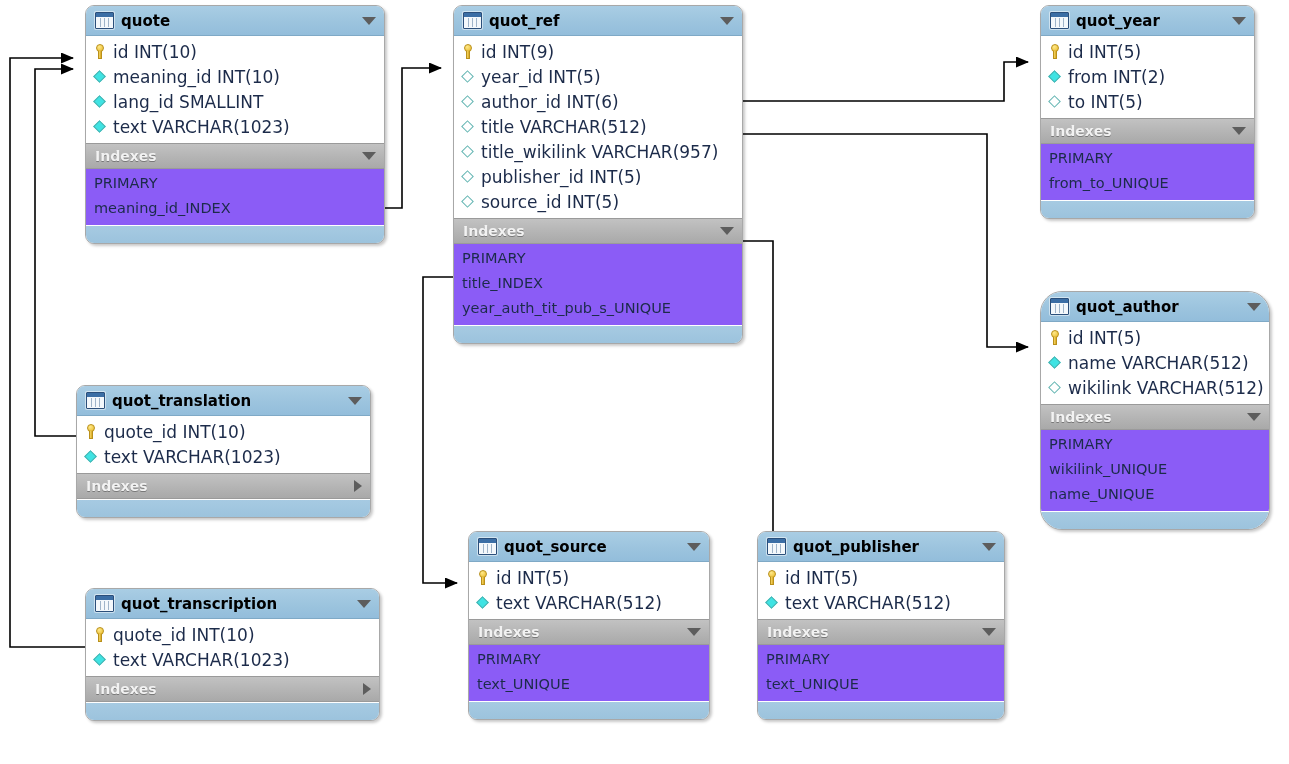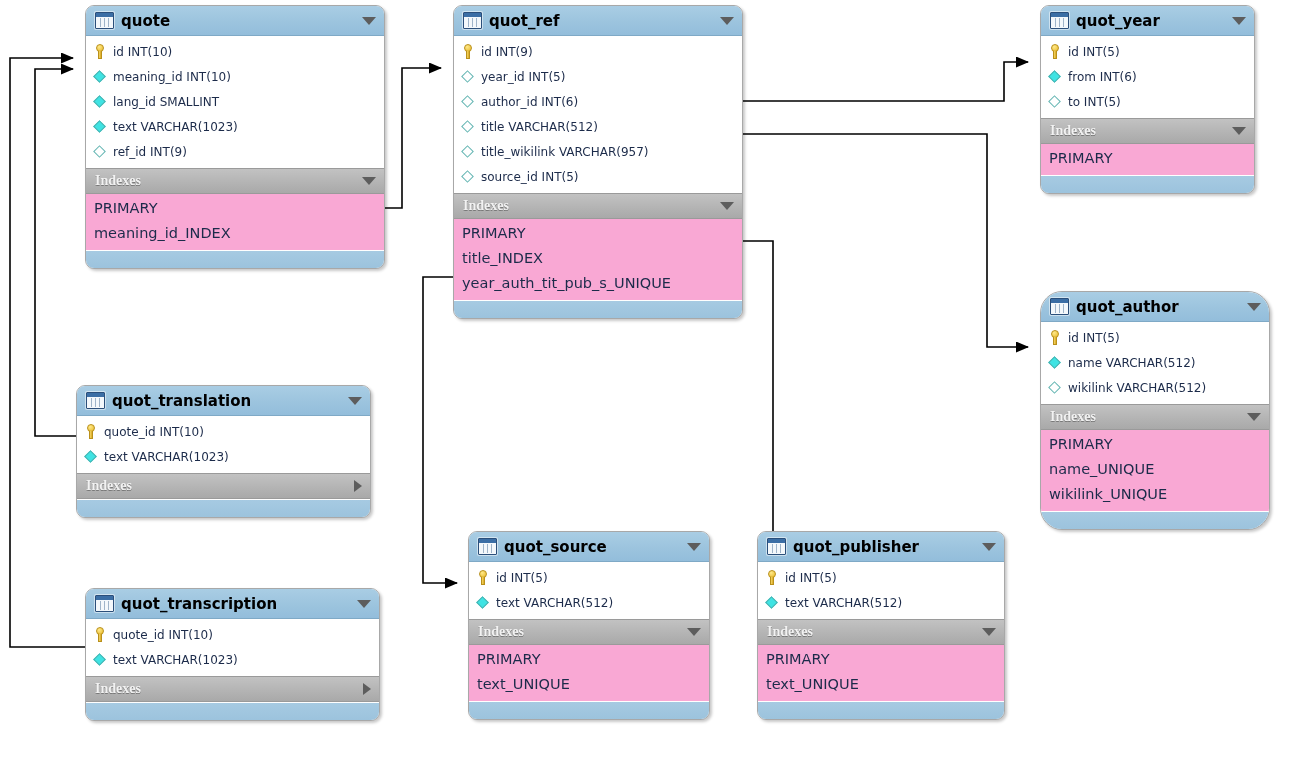--- a/index.html
+++ b/index.html
@@ -96,21 +96,21 @@
 
   .cols {
     background: #ffffff;
     padding: 3px 0 4px 0;
   }
   .col {
     display: flex;
     align-items: center;
     height: 25px;
     padding-left: 7px;
-    font-size: 12px;
+    font-size: 17px;
     color: #1c2b4a;
     white-space: nowrap;
   }
   .col .nm { margin-left: 2px; }
 
   
   .gi {
     width: 15px; height: 17px;
     flex: 0 0 auto;
     margin-right: 3px;
@@ -159,31 +159,30 @@
 
   .idx-head {
     height: 26px;
     background: linear-gradient(to bottom, #c2c2c2 0%, #b4b4b4 55%, #a9a9a9 100%);
     border-top: 1px solid #9a9a9a;
     border-bottom: 1px solid #9a9a9a;
     display: flex;
     align-items: center;
     padding: 0 8px 0 9px;
     box-sizing: border-box;
-    font-family: Liberation Serif, serif;
   }
   .idx-head .lbl {
     font-size: 14px;
     font-weight: bold;
     color: #f2f2f2;
     text-shadow: 0 1px 0 rgba(90,90,90,0.65);
     flex: 1 1 auto;
   }
   .idx-list {
-    background: #f9a8d4;
+    background: #8b5cf6;
     padding: 2px 12px 4px 0;
   }
   .idx {
     height: 25px;
     line-height: 25px;
     padding-left: 8px;
     font-size: 14.5px;
     color: #1c2b4a;
     white-space: nowrap;
   }
@@ -214,24 +213,20 @@
           <span class="nm">meaning_id INT(10)</span>
         </div>
         <div class="col">
           <span class="gi dia-ico"></span>
           <span class="nm">lang_id SMALLINT</span>
         </div>
         <div class="col">
           <span class="gi dia-ico"></span>
           <span class="nm">text VARCHAR(1023)</span>
         </div>
-        <div class="col">
-          <span class="gi dia-open-ico"></span>
-          <span class="nm">ref_id INT(9)</span>
-        </div>
       </div>
       <div class="idx-head">
         <span class="lbl">Indexes</span>
         <span class="caret"></span>
       </div>
       <div class="idx-list">
         <div class="idx">PRIMARY</div>
         <div class="idx">meaning_id_INDEX</div>
       </div>
       <div class="tbl-foot"></div>
@@ -255,20 +250,24 @@
           <span class="gi dia-open-ico"></span>
           <span class="nm">author_id INT(6)</span>
         </div>
         <div class="col">
           <span class="gi dia-open-ico"></span>
           <span class="nm">title VARCHAR(512)</span>
         </div>
         <div class="col">
           <span class="gi dia-open-ico"></span>
           <span class="nm">title_wikilink VARCHAR(957)</span>
+        </div>
+        <div class="col">
+          <span class="gi dia-open-ico"></span>
+          <span class="nm">publisher_id INT(5)</span>
         </div>
         <div class="col">
           <span class="gi dia-open-ico"></span>
           <span class="nm">source_id INT(5)</span>
         </div>
       </div>
       <div class="idx-head">
         <span class="lbl">Indexes</span>
         <span class="caret"></span>
       </div>
@@ -285,33 +284,34 @@
         <span class="tbl-title">quot_year</span>
         <span class="caret"></span>
       </div>
       <div class="cols">
         <div class="col">
           <span class="gi key-ico"></span>
           <span class="nm">id INT(5)</span>
         </div>
         <div class="col">
           <span class="gi dia-ico"></span>
-          <span class="nm">from INT(6)</span>
+          <span class="nm">from INT(2)</span>
         </div>
         <div class="col">
           <span class="gi dia-open-ico"></span>
           <span class="nm">to INT(5)</span>
         </div>
       </div>
       <div class="idx-head">
         <span class="lbl">Indexes</span>
         <span class="caret"></span>
       </div>
       <div class="idx-list">
         <div class="idx">PRIMARY</div>
+        <div class="idx">from_to_UNIQUE</div>
       </div>
       <div class="tbl-foot"></div>
     </div>
     <div class="tbl" style="left: 1040px; top: 291px; width: 230px; border-radius: 22px;">
       <div class="tbl-head">
         <span class="tbl-icon"></span>
         <span class="tbl-title">quot_author</span>
         <span class="caret"></span>
       </div>
       <div class="cols">
@@ -327,22 +327,22 @@
           <span class="gi dia-open-ico"></span>
           <span class="nm">wikilink VARCHAR(512)</span>
         </div>
       </div>
       <div class="idx-head">
         <span class="lbl">Indexes</span>
         <span class="caret"></span>
       </div>
       <div class="idx-list">
         <div class="idx">PRIMARY</div>
+        <div class="idx">wikilink_UNIQUE</div>
         <div class="idx">name_UNIQUE</div>
-        <div class="idx">wikilink_UNIQUE</div>
       </div>
       <div class="tbl-foot"></div>
     </div>
     <div class="tbl" style="left: 76px; top: 385px; width: 295px;">
       <div class="tbl-head">
         <span class="tbl-icon"></span>
         <span class="tbl-title">quot_translation</span>
         <span class="caret"></span>
       </div>
       <div class="cols">

